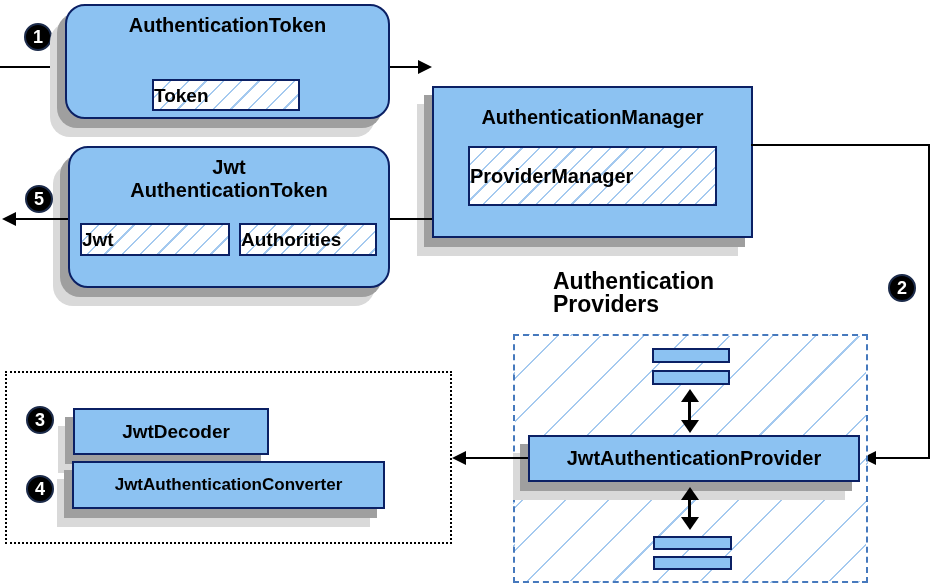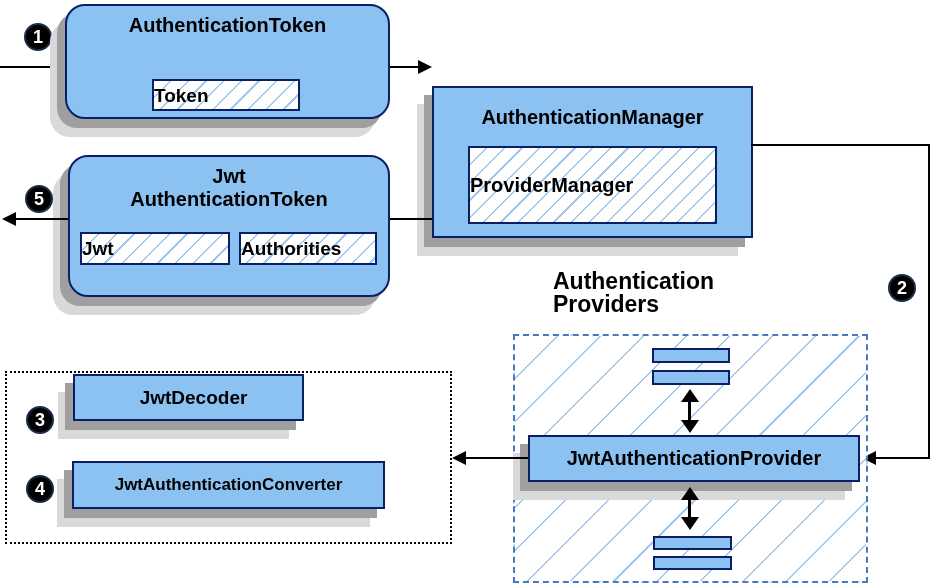--- a/index.html
+++ b/index.html
@@ -89,21 +89,21 @@
     <div class="inner" style="left:85px;top:73px;width:148px;height:32px;">
       <span>Token</span>
     </div>
   </div>
 
   <div class="hline" style="left:390px;top:66px;width:30px;"></div>
   <div class="arr-right" style="left:418px;top:60px;"></div>
 
   <div class="bbox shadowed" style="left:432px;top:86px;width:321px;height:152px;">
     <div style="padding-top:18px;font-size:20px;">AuthenticationManager</div>
-    <div class="inner" style="left:34px;top:58px;width:249px;height:78px;font-size:20px;">
+    <div class="inner" style="left:34px;top:58px;width:249px;height:60px;font-size:20px;">
       <span>ProviderManager</span>
     </div>
   </div>
 
   <div class="hline" style="left:751px;top:144px;width:179px;"></div>
   <div class="vline" style="left:928px;top:144px;height:315px;"></div>
   <div class="hline" style="left:876px;top:457px;width:54px;"></div>
   <div class="arr-left" style="left:862px;top:451px;"></div>
   <div class="badge" style="left:888px;top:274px;">
       <span>2</span>
@@ -138,33 +138,33 @@
   <div class="bar" style="left:653px;top:536px;width:79px;height:14px;"></div>
   <div class="bar" style="left:653px;top:556px;width:79px;height:14px;"></div>
 
   <div class="hline" style="left:466px;top:457px;width:62px;"></div>
   <div class="arr-left" style="left:452px;top:451px;"></div>
 
   <div class="dotted-frame" style="left:5px;top:371px;width:447px;height:173px;"></div>
   <div class="badge" style="left:26px;top:406px;">
       <span>3</span>
     </div>
-  <div class="bbox shadowed center nowrap" style="left:73px;top:374px;width:231px;height:47px;font-size:19px;padding-left:10px;">
+  <div class="bbox shadowed center nowrap" style="left:73px;top:408px;width:196px;height:47px;font-size:19px;padding-left:10px;">
     <span>JwtDecoder</span>
   </div>
   <div class="badge" style="left:26px;top:475px;">
       <span>4</span>
     </div>
   <div class="bbox shadowed center nowrap" style="left:72px;top:461px;width:313px;height:48px;font-size:17px;">
     <span>JwtAuthenticationConverter</span>
   </div>
 
   <div class="hline" style="left:388px;top:218px;width:44px;"></div>
 
-  <div class="bbox rounded shadowed titlebox" style="left:68px;top:155px;width:322px;height:142px;">
+  <div class="bbox rounded shadowed titlebox" style="left:68px;top:146px;width:322px;height:142px;">
     <div>Jwt</div>
     <div>AuthenticationToken</div>
     <div class="inner" style="left:10px;top:75px;width:150px;height:33px;">
       <span>Jwt</span>
     </div>
     <div class="inner" style="left:169px;top:75px;width:138px;height:33px;">
       <span>Authorities</span>
     </div>
   </div>
 

